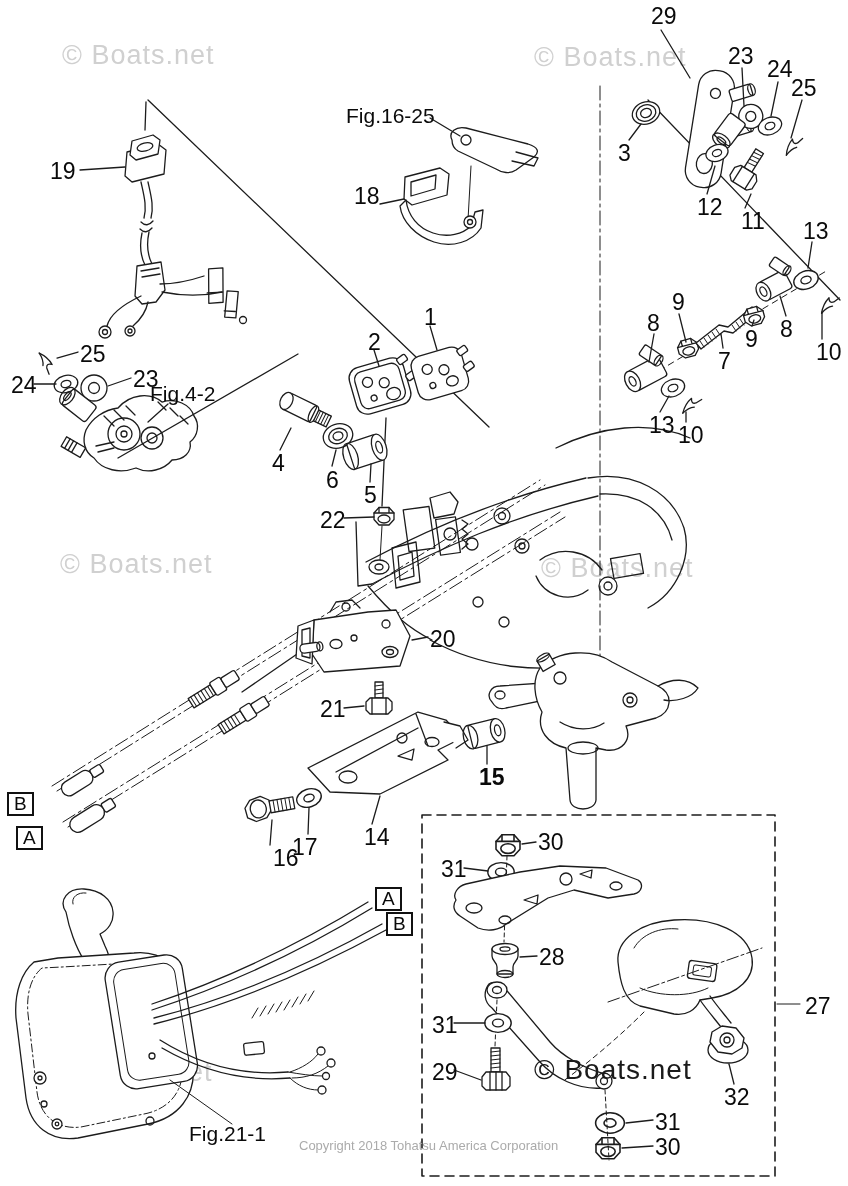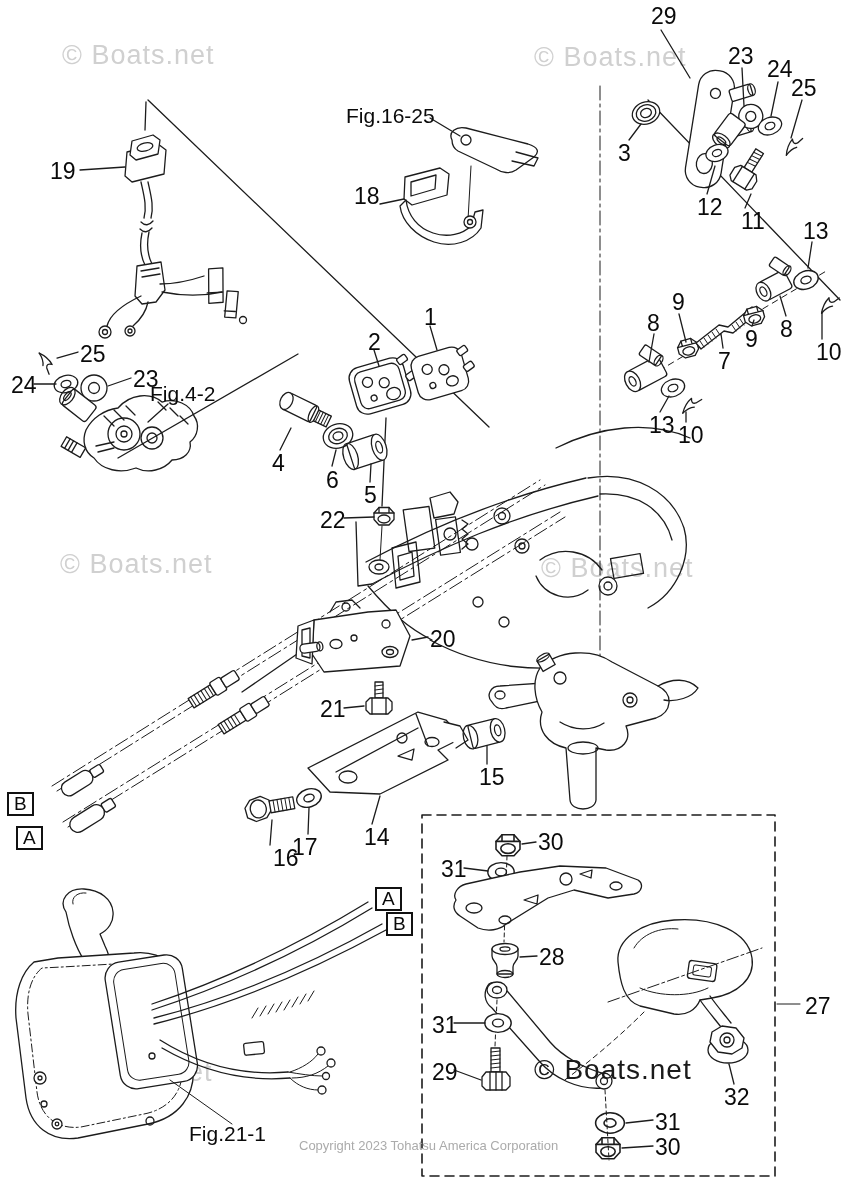--- a/index.html
+++ b/index.html
@@ -614,21 +614,21 @@
       <div class="lbl plabel" style="left: 11px; top: 374px;">24</div>
       <div class="lbl plabel" style="left: 133px; top: 368px;">23</div>
       <div class="lbl plabel" style="left: 368px; top: 331px;">2</div>
       <div class="lbl plabel" style="left: 424px; top: 306px;">1</div>
       <div class="lbl plabel" style="left: 272px; top: 452px;">4</div>
       <div class="lbl plabel" style="left: 326px; top: 469px;">6</div>
       <div class="lbl plabel" style="left: 364px; top: 484px;">5</div>
       <div class="lbl plabel" style="left: 320px; top: 509px;">22</div>
       <div class="lbl plabel" style="left: 430px; top: 628px;">20</div>
       <div class="lbl plabel" style="left: 320px; top: 698px;">21</div>
-      <div class="lbl plabel" style="left: 479px; top: 766px;">15</div>
+      <div class="lbl plabel" style="left: 479px; top: 766px; font-weight: bold;">15</div>
       <div class="lbl plabel" style="left: 261px; top: 847px; margin-left: 12px;">16</div>
       <div class="lbl plabel" style="left: 292px; top: 836px;">17</div>
       <div class="lbl plabel" style="left: 364px; top: 826px;">14</div>
       <div class="lbl plabel" style="left: 538px; top: 831px;">30</div>
       <div class="lbl plabel" style="left: 441px; top: 858px;">31</div>
       <div class="lbl plabel" style="left: 539px; top: 946px;">28</div>
       <div class="lbl plabel" style="left: 432px; top: 1014px;">31</div>
       <div class="lbl plabel" style="left: 432px; top: 1061px;">29</div>
       <div class="lbl plabel" style="left: 805px; top: 995px;">27</div>
       <div class="lbl plabel" style="left: 724px; top: 1086px;">32</div>
@@ -636,15 +636,15 @@
       <div class="lbl plabel" style="left: 655px; top: 1136px;">30</div>
       <div class="lbl figref" style="left: 346px; top: 105px;">Fig.16-25</div>
       <div class="lbl figref" style="left: 150px; top: 383px; text-align: right;">Fig.4-2</div>
       <div class="lbl figref" style="left: 189px; top: 1123px;">Fig.21-1</div>
       <div class="lbl callout" style="left: 7px; top: 792px;">B</div>
       <div class="lbl callout" style="left: 16px; top: 826px;">A</div>
       <div class="lbl callout" style="left: 375px; top: 887px;">A</div>
       <div class="lbl callout" style="left: 386px; top: 912px;">B</div>
     </div>
 
-  <div class="copyright" style="left: 299px; top: 1139px;">Copyright 2023 Tohatsu America Corporation</div>
+  <div class="copyright" style="left: 299px; top: 1139px;">Copyright 2018 Tohatsu America Corporation</div>
 
 </div>
 
 </body></html>

